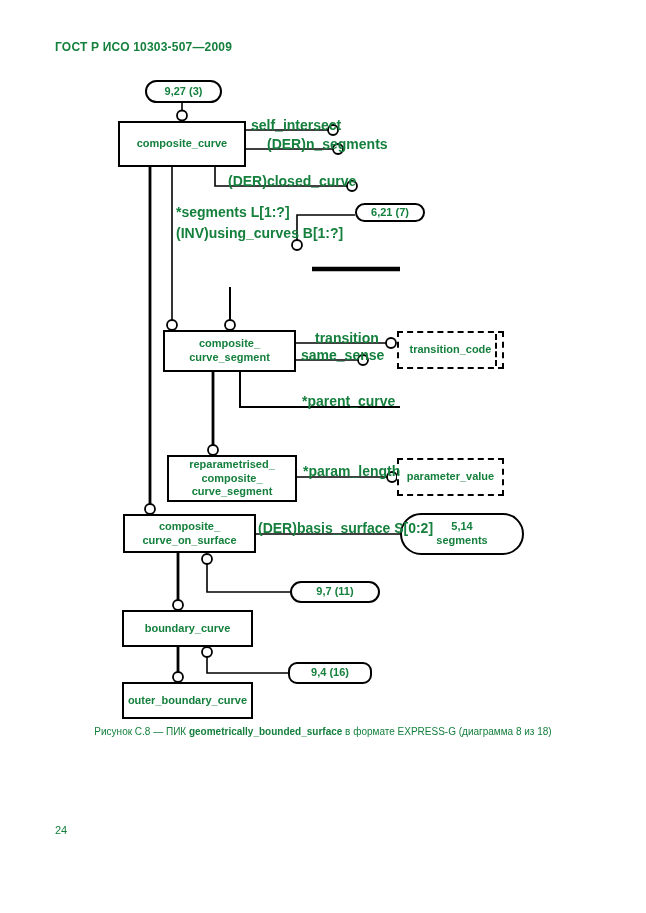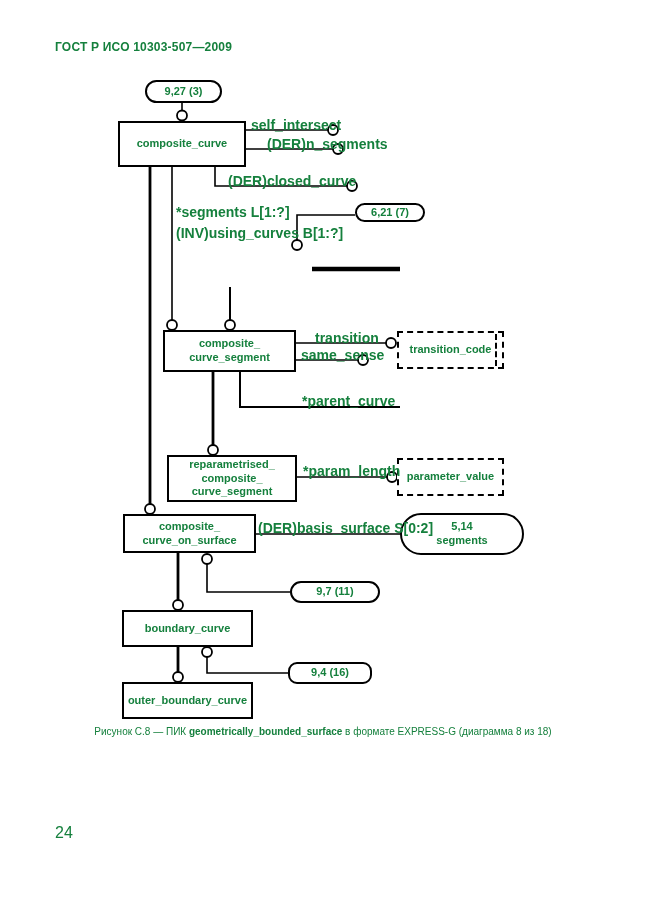--- a/index.html
+++ b/index.html
@@ -5,21 +5,21 @@
   html,body{margin:0;padding:0;background:#ffffff;}
   #page{
     position:relative;width:646px;height:913px;background:#ffffff;
     font-family:"Liberation Sans","DejaVu Sans",sans-serif;color:#15803d;
     overflow:hidden;
   }
   .hdr{
     position:absolute;left:55px;top:40px;
     font-size:12px;font-weight:bold;letter-spacing:.2px;
   }
-  .pagenum{position:absolute;left:55px;top:824px;font-size:16px;}
+  .pagenum{position:absolute;left:55px;top:824px;font-size:11px;}
   svg.wires{position:absolute;left:0;top:0;z-index:1;}
   .node{
     position:absolute;z-index:2;background:#fff;border:2px solid #000;
     display:flex;flex-direction:column;align-items:center;justify-content:center;
     font-size:11px;font-weight:bold;text-align:center;line-height:1.25;
     box-sizing:border-box;
   }
   .oval{border-radius:22px;}
   .pill{border-radius:13px;}
   .dashedbox{border:2px dashed #000;}

